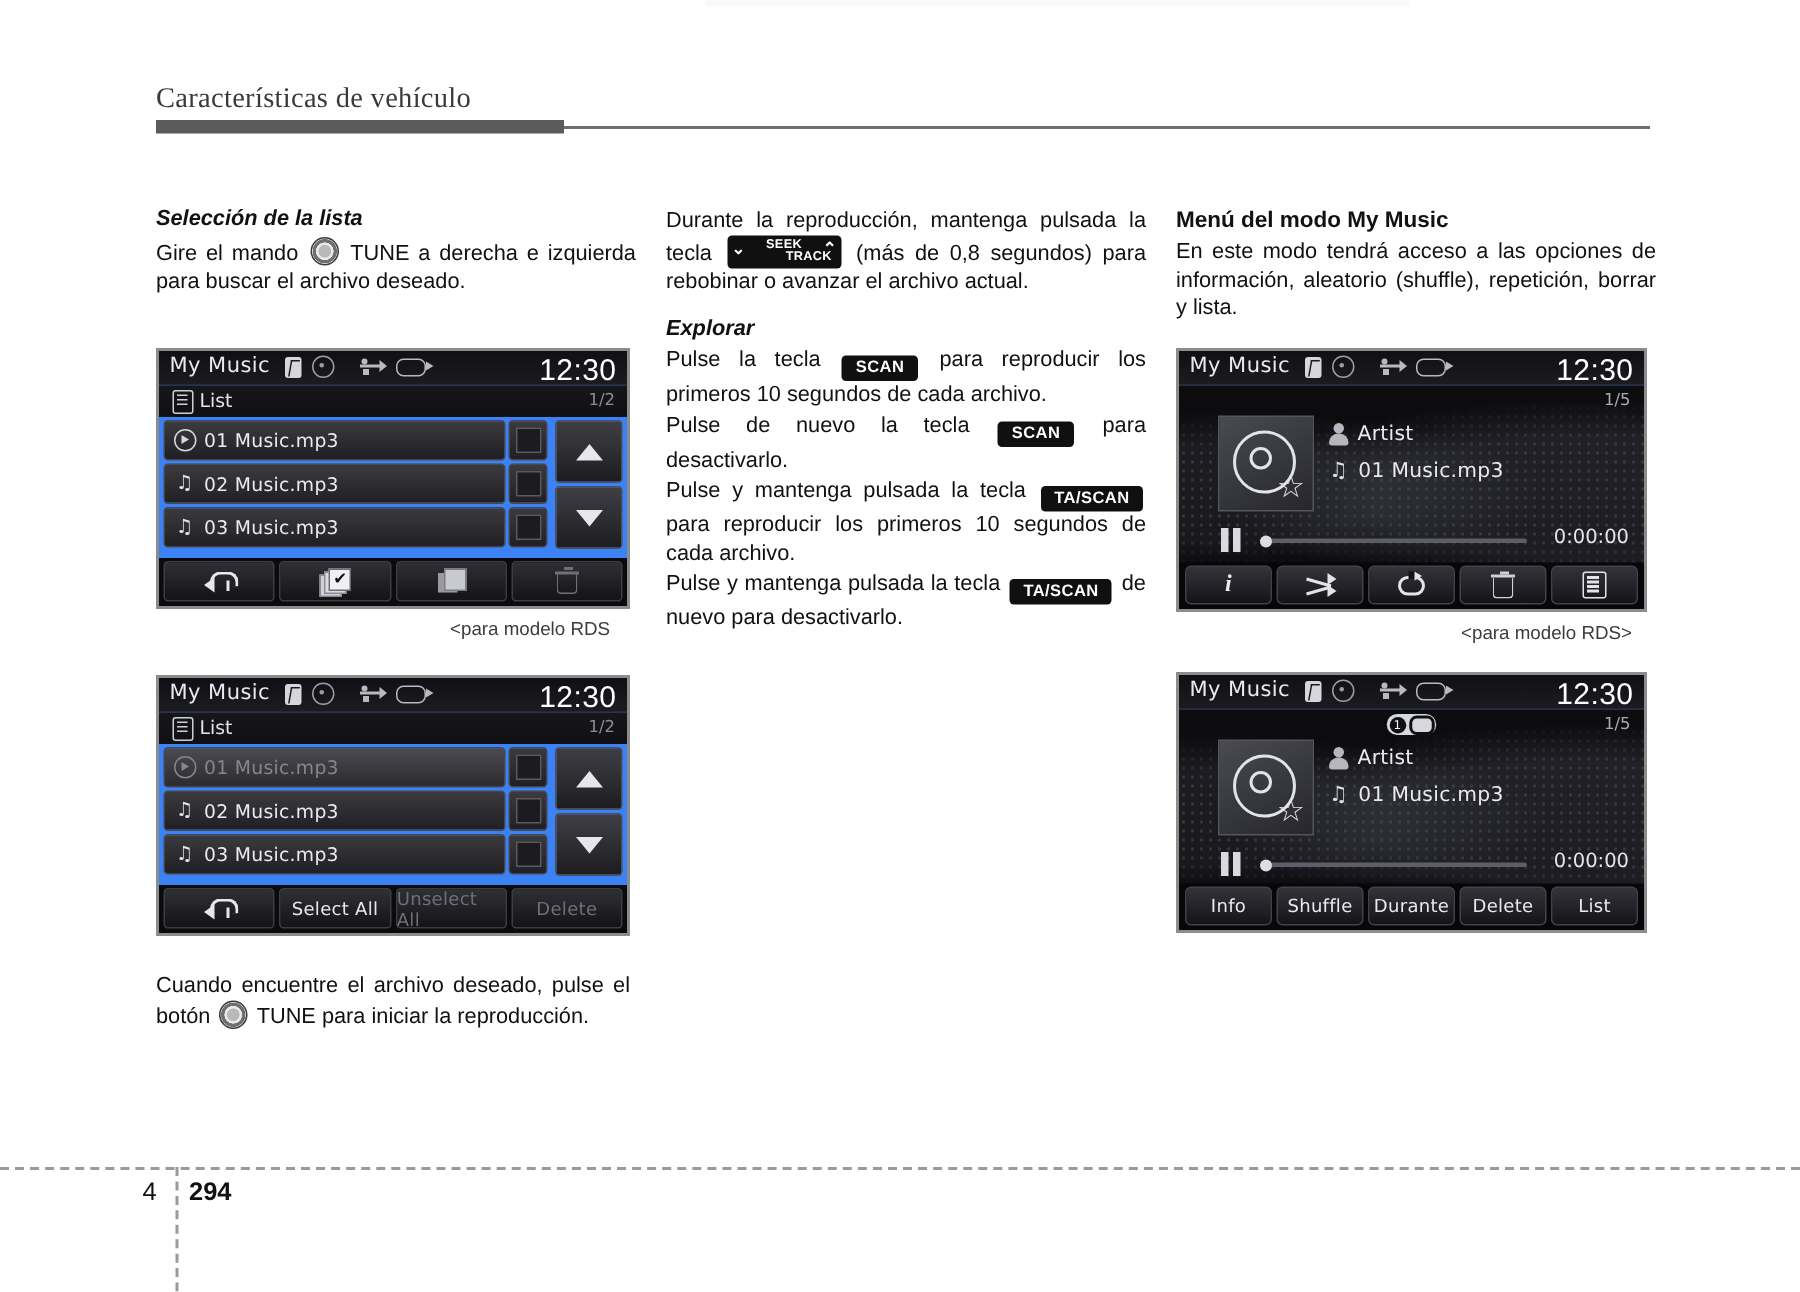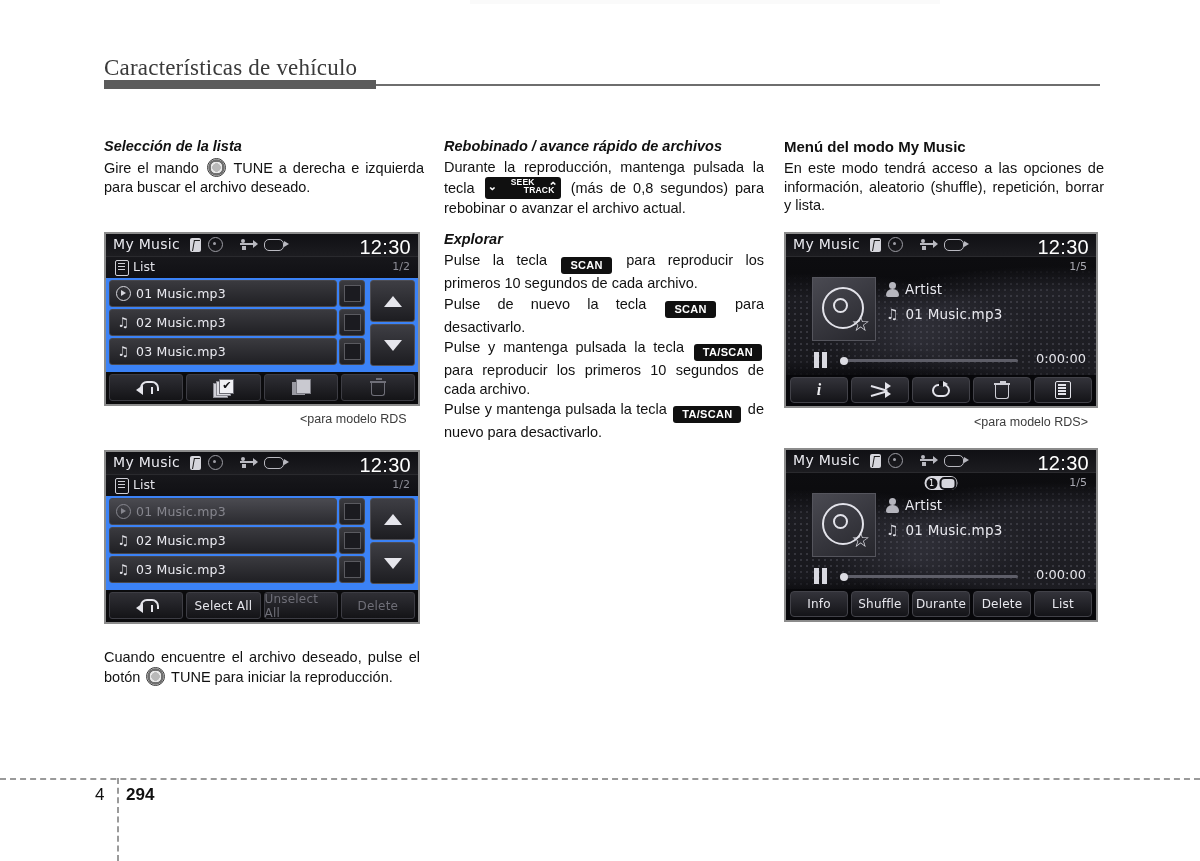--- a/index.html
+++ b/index.html
@@ -10,21 +10,21 @@
     color:#1a1a1a;
     position:relative;
     overflow:hidden;
   }
   .page{position:absolute;inset:0;}
 
   
   .hdr-title{
     position:absolute;left:104px;top:55px;
     font-family:"Liberation Serif", serif;
-    font-size:23px;color:#3a3a3a;letter-spacing:.2px;white-space:nowrap;
+    font-size:19px;color:#3a3a3a;letter-spacing:.2px;white-space:nowrap;
   }
   .hdr-rule-thick{
     position:absolute;left:104px;top:80px;width:272px;height:9px;background:#5b5b5b;
   }
   .hdr-rule-thin{
     position:absolute;left:376px;top:84px;width:724px;height:2px;background:#6e6e6e;
   }
   .top-faint{
     position:absolute;left:470px;top:0px;width:470px;height:4px;background:#fafafa;
   }
@@ -486,21 +486,20 @@
     </div>
   </div>
 
   <p class="body" style="position:absolute;left:104px;top:648px;width:316px;">
     <span>Cuando encuentre el archivo deseado, pulse el botón</span>
     <span class="knob"></span>
     <span>TUNE para iniciar la reproducción.</span>
   </p>
 
   <div class="col col-2">
-    <h3 class="sub">Rebobinado / avance rápido de archivos</h3>
     <p class="body">
       <span>Durante la reproducción, mantenga pulsada la tecla</span>
       <span class="keyseek">
         <span class="chv chv-l">⌄</span>
         <span class="lbl">SEEK</span>
         <span class="lbl lbl2">TRACK</span>
         <span class="chv chv-r">⌃</span>
       </span>
       <span>(más de 0,8 segundos) para rebobinar o avanzar el archivo actual.</span>
     </p>

